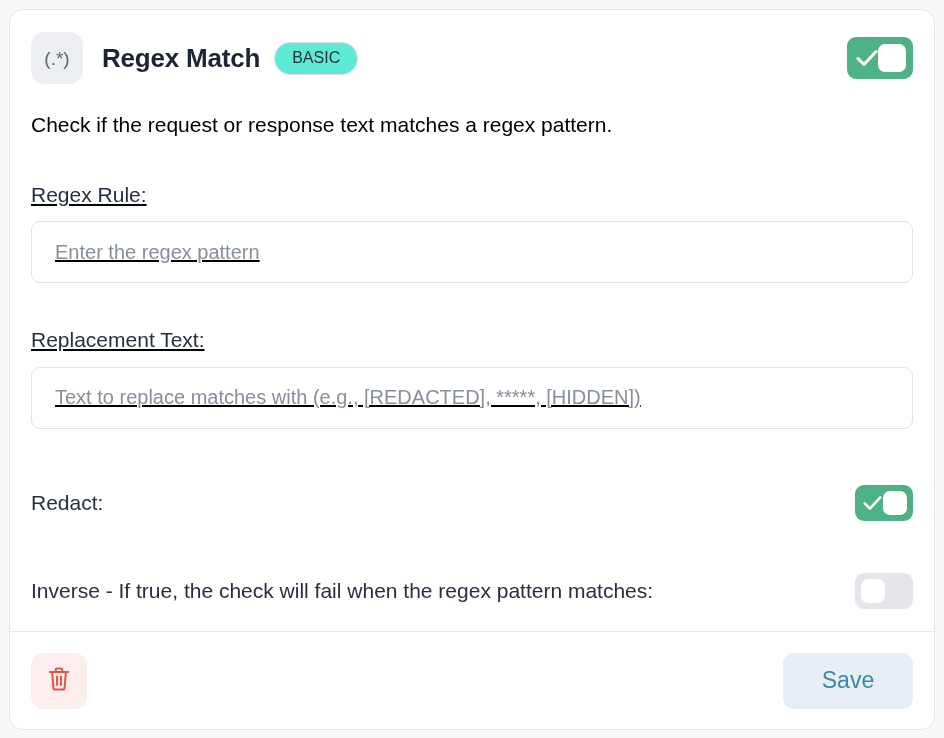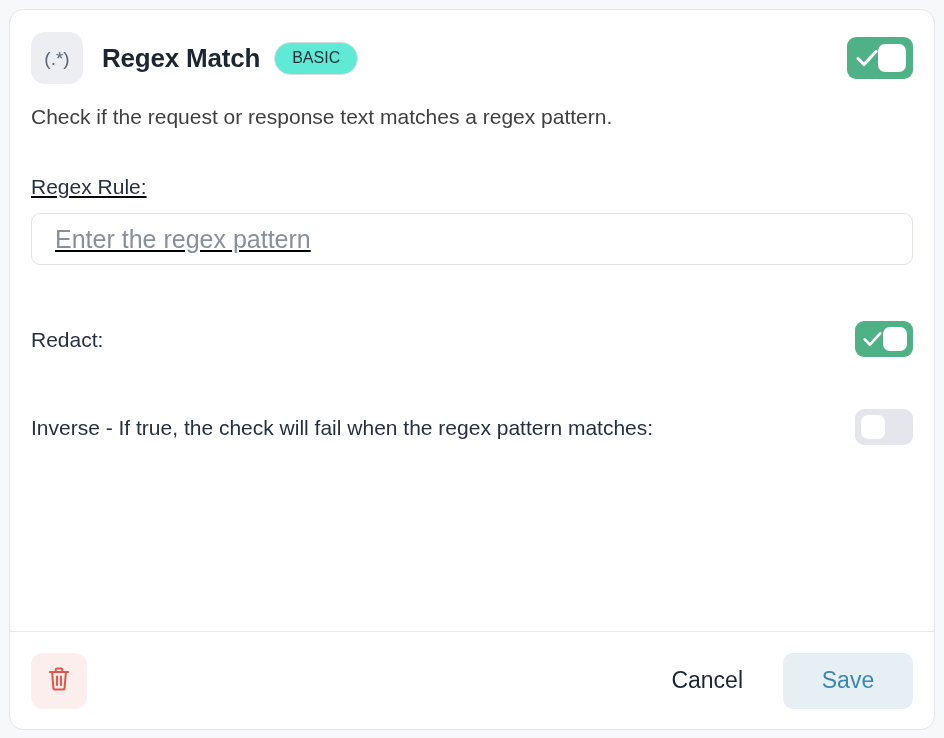--- a/index.html
+++ b/index.html
@@ -110,45 +110,45 @@
 
   .toggle .check {
     position: absolute;
     display: block;
   }
   .toggle-lg .check { left: 9px; top: 11px; }
   .toggle-sm .check { left: 8px; top: 9px; }
 
   
   .description {
-    margin-top: 20px;
+    margin-top: 28px;
     font-size: 21px;
-    color: #404040;
+    color: #000000;
     line-height: 1.25;
   }
 
   .field-label {
     font-size: 21px;
     color: #27303f;
     line-height: 1.2;
   }
 
   .field-block { margin-top: 44px; text-decoration: underline; }
   .field-block .field-label { margin-bottom: 14px; }
 
   .text-input {
     display: block;
     width: 100%;
-    height: 52px;
+    height: 62px;
     border: 1px solid #e0e3e8;
     border-radius: 9px;
     background: #ffffff;
     padding: 0 23px;
     font-family: "Liberation Sans", sans-serif;
-    font-size: 25px;
+    font-size: 20px;
     color: #27303f;
     outline: none;
   }
   .text-input::placeholder { color: #878f9c; opacity: 1; }
 
   .switch-row {
     display: flex;
     align-items: center;
     justify-content: space-between;
   }
@@ -228,20 +228,22 @@
     </div>
 
     <div class="description">Check if the request or response text matches a regex pattern.</div>
 
     <div class="field-block">
       <div class="field-label">Regex Rule:</div>
       <input class="text-input" type="text" placeholder="Enter the regex pattern" style="">
     </div>
 
     <div class="field-block">
+      <div class="field-label">Replacement Text:</div>
+      <input class="text-input" type="text" placeholder="Text to replace matches with (e.g., [REDACTED], *****, [HIDDEN])" style="">
     </div>
 
     <div class="switch-row redact-row">
       <div class="field-label">Redact:</div>
       <div class="toggle toggle-sm on">
         <span class="check">
           <svg width="19" height="18" viewBox="0 0 22 20" aria-hidden="true">
             <path d="M2 10.5 L8 16.5 L20 3.5" fill="none" stroke="#ffffff" stroke-width="3" stroke-linecap="round" stroke-linejoin="round"></path>
           </svg>
         </span>
@@ -264,17 +266,16 @@
       <span>
         <svg width="26" height="28" viewBox="0 0 24 26" aria-hidden="true">
           <path d="M3.5 6.5 H20.5" fill="none" stroke="#e2574c" stroke-width="1.9" stroke-linecap="round"></path>
           <path d="M9 6.5 V4.2 a1 1 0 0 1 1-1 h4 a1 1 0 0 1 1 1 V6.5" fill="none" stroke="#e2574c" stroke-width="1.9" stroke-linejoin="round"></path>
           <path d="M5.6 6.5 L6.8 21.2 a1.6 1.6 0 0 0 1.6 1.5 h7.2 a1.6 1.6 0 0 0 1.6 -1.5 L18.4 6.5" fill="none" stroke="#e2574c" stroke-width="1.9" stroke-linejoin="round"></path>
           <path d="M10.2 10.6 V18.6 M13.8 10.6 V18.6" fill="none" stroke="#e2574c" stroke-width="1.9" stroke-linecap="round"></path>
         </svg>
       </span>
     </button>
     <div class="footer-spacer"></div>
-    <button class="cancel-button">Cancel</button>
     <button class="save-button">Save</button>
   </div>
 
 </div>
 
 </body></html>

